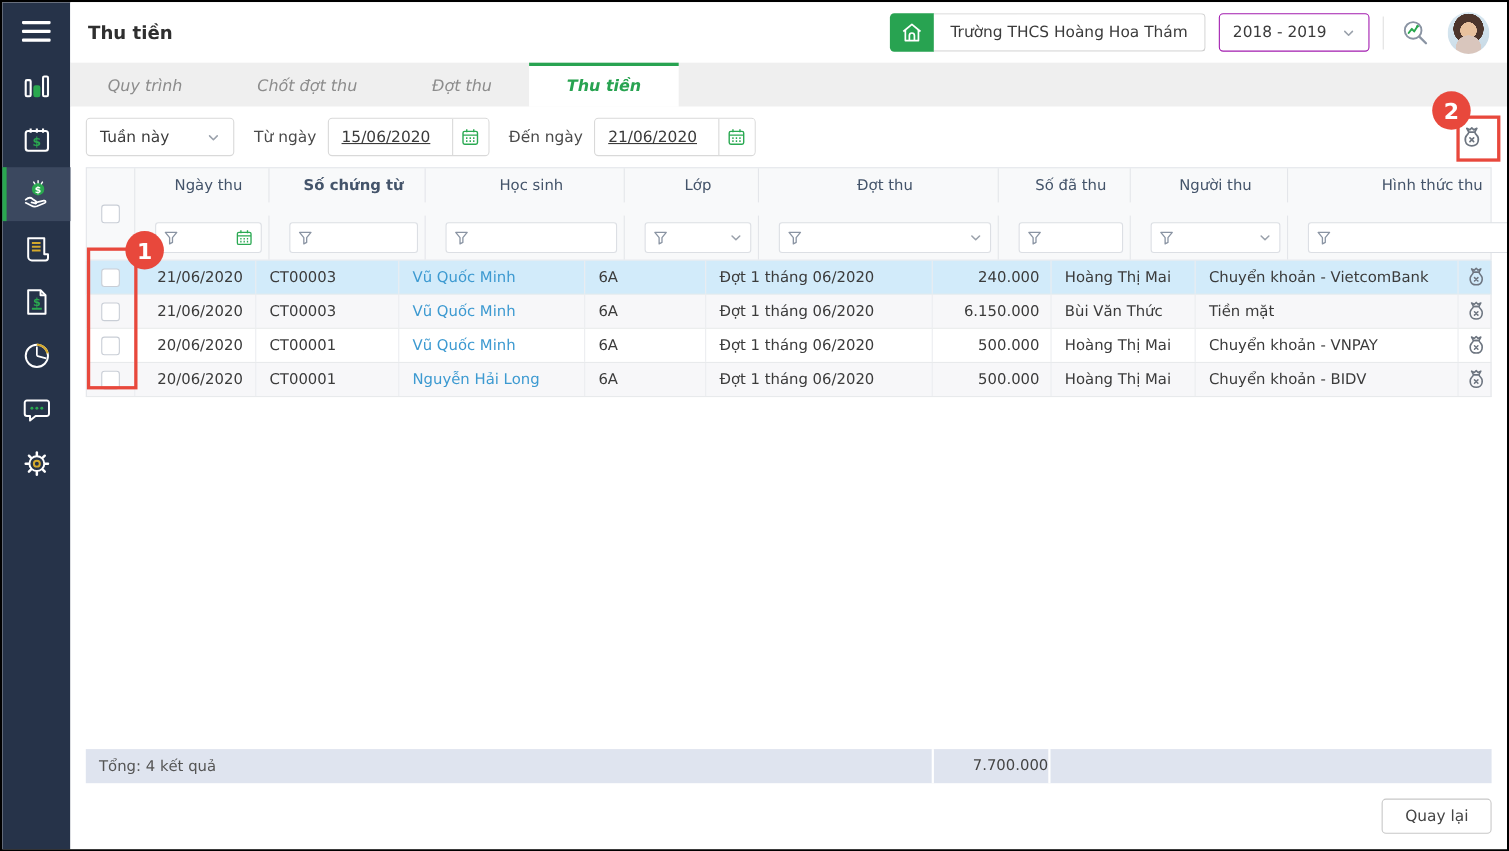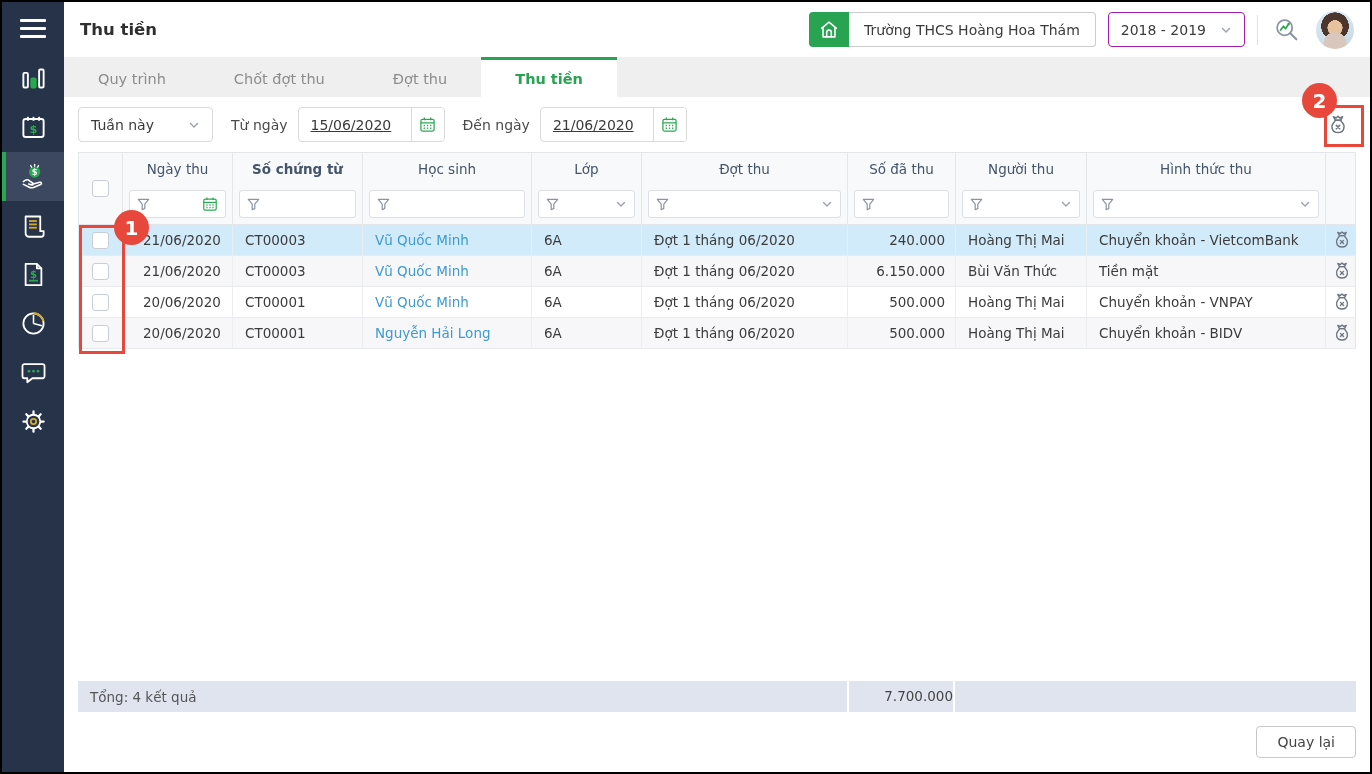--- a/index.html
+++ b/index.html
@@ -29,21 +29,21 @@
   .vdiv { width:1px; height:30px; background:#e0e0e0; }
   .lookup-btn { width:34px; height:34px; display:flex; align-items:center; justify-content:center; cursor:pointer; }
   .avatar { width:38px; height:38px; border-radius:50%; cursor:pointer;
     background:
       radial-gradient(circle at 50% 86%, #d9c6bd 0 30%, transparent 31%),
       radial-gradient(circle at 50% 44%, #e8c19e 0 26%, transparent 27%),
       radial-gradient(circle at 50% 40%, #4c352c 0 46%, transparent 47%),
       linear-gradient(160deg,#dcebf4,#c6d8e4); }
 
   
-  .tabbar { height:40px; background:#efefef; display:flex; align-items:stretch; }
+  .tabbar { height:40px; background:#efefef; display:flex; align-items:stretch;font-style:italic; }
   .tab { padding:0 34px; display:flex; align-items:center; color:#8c8c8c; font-size:14.5px; cursor:pointer; border-top:3px solid transparent; }
   .tab.active { background:#fff; color:#28a351; font-weight:600; border-top:3px solid #28a351; }
 
   
   .filterbar { height:55px; display:flex; align-items:center; padding:0 14px; gap:10px; background:#fff; }
   .select-box { width:135px; height:35px; border:1px solid #d9d9d9; border-radius:4px; display:flex; align-items:center; padding:14px 12px; font-size:14px; cursor:pointer; background:#fff; }
   .select-box .chev { margin-left:auto; }
   .flabel { font-size:14px; color:#4a4a4a; margin-left:8px; }
   .date-group { height:35px; border:1px solid #d9d9d9; border-radius:4px; display:flex; align-items:stretch; overflow:hidden; background:#fff;text-decoration:underline; }
   .date-val { width:112px; display:flex; align-items:center; padding:0 12px; font-size:14px; color:#3b3b3b; }
@@ -278,21 +278,21 @@
       </div>
       <div class="spacer-h"></div>
       <div class="bagx-btn">
         <svg width="24" height="24">
             <use href="#sym-bag"></use>
           </svg>
       </div>
     </div>
 
     <div class="table-wrap">
-      <div class="thead" id="thead" style="grid-template-columns: 44px 110px 130px 169px 110px 206px 108px 131px 239px 31px;">
+      <div class="thead" id="thead" style="grid-template-columns: 44px 110px 130px 169px 110px 206px 108px 131px 239px 31px; gap: 12px;">
           <div class="cbcell" style="grid-area: 1 / 1 / 3;">
             <span class="cb"></span>
           </div>
           <div class="th" style="grid-area: 1 / 2;">
             <span>Ngày thu</span>
           </div>
           <div class="th" style="grid-area: 1 / 3; font-weight: bold;">
             <span>Số chứng từ</span>
           </div>
           <div class="th" style="grid-area: 1 / 4;">

